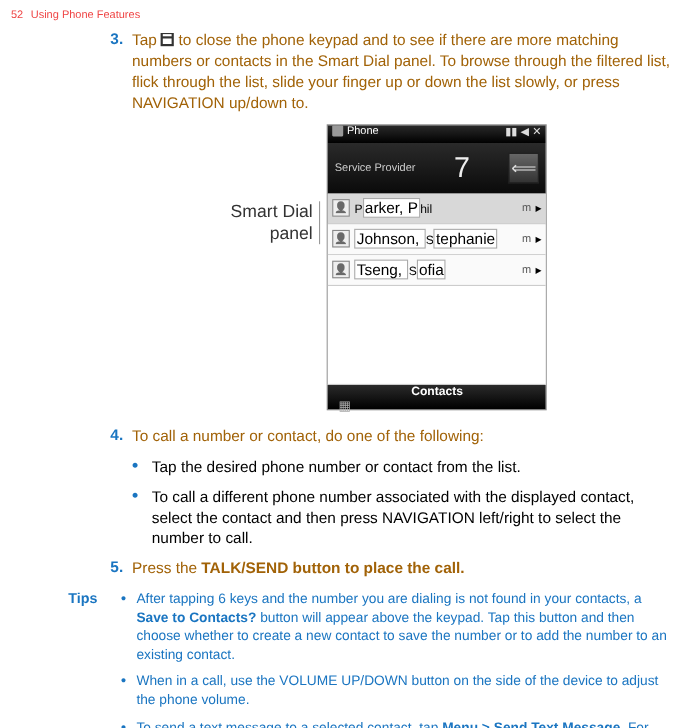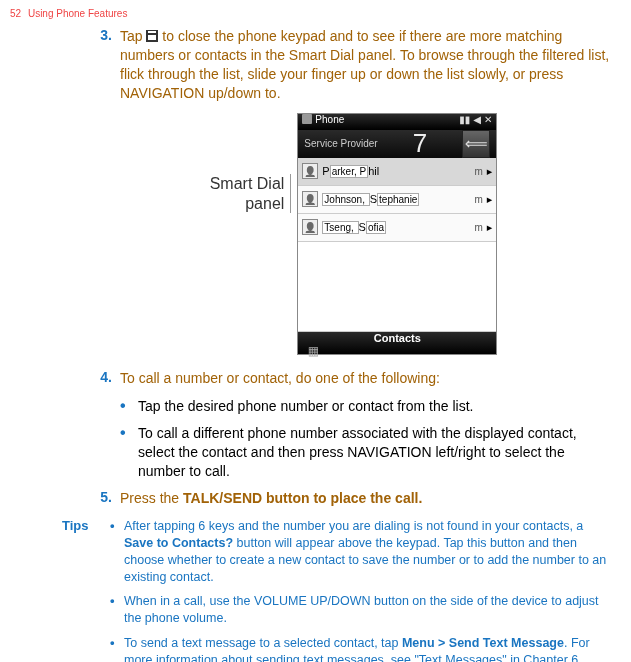--- a/index.html
+++ b/index.html
@@ -138,21 +138,21 @@
   }
   .status-icons { display:flex; gap:3px; font-size:10px; color:#ddd;}
   .provider-row {
     background: linear-gradient(#2a2a2a,#0a0a0a);
     color: #ccc;
     padding: 3px 6px;
     font-size: 10px;
     display:flex;
     justify-content:space-between;
     align-items:center;
-    height: 28px;
+    height: 46px;
   }
   .provider-row .big7 {
     font-size: 26px;
     color: #eee;
     font-weight: 300;
   }
   .back-key {
     width: 28px; height: 28px;
     background: linear-gradient(#666,#333);
     border:1px solid #222;
@@ -168,21 +168,21 @@
     gap: 4px;
     background:#fafafa;
   }
   .contact-row.selected { background:#d8d8d8; }
   .contact-icon {
     width:16px;height:16px;border:1px solid #888;background:#eee;
     display:flex;align-items:center;justify-content:center;font-size:10px;color:#666;
   }
   .contact-name { flex:1; font-size:11px; }
   .contact-name .hl {
-    background:#fff;border:1px solid #aaa;padding:0 1px;font-size:10px;
+    background:#fff;border:1px solid #aaa;padding:0 1px;font-size:14px;
   }
   .contact-type { font-size:10px;color:#555;width:18px;text-align:right; }
   .empty-area { height: 90px; background:#fff; border-bottom:1px solid #ccc;}
   .softkey-bar {
     height:22px;
     background:linear-gradient(#2a2a2a,#000);
     display:flex;color:#fff;font-size:11px;flex-direction:column;
   }
   .softkey { flex:1;display:flex;align-items:center;justify-content:center;font-weight:bold; }
   .softkey-mid { width:30px;display:flex;align-items:center;justify-content:center;color:#aaa;font-size:12px; }

